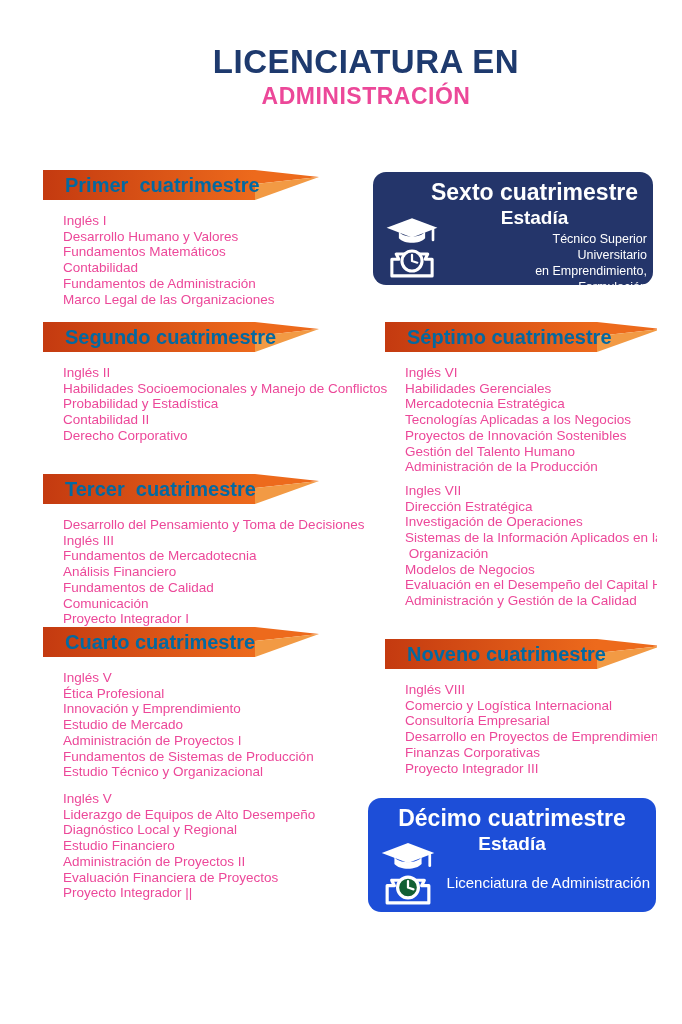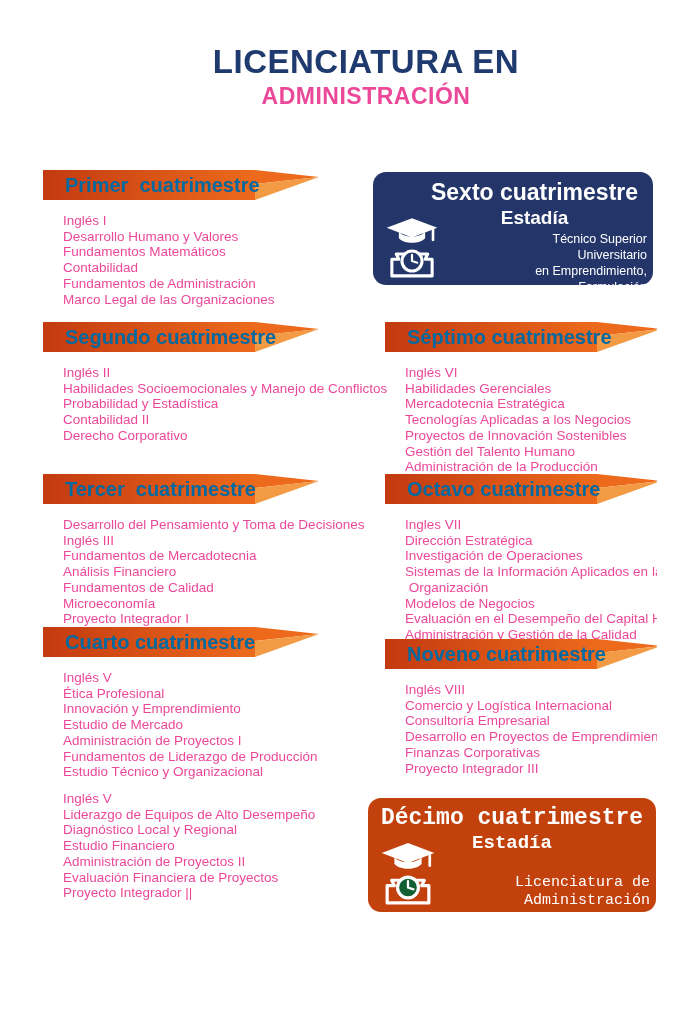--- a/index.html
+++ b/index.html
@@ -120,42 +120,42 @@
       </svg>
       <span class="ribbon-label">Tercer  cuatrimestre</span>
     </div>
     <ul class="courses">
 
     <li>Desarrollo del Pensamiento y Toma de Decisiones</li>
         <li>Inglés III</li>
         <li>Fundamentos de Mercadotecnia</li>
         <li>Análisis Financiero</li>
         <li>Fundamentos de Calidad</li>
-        <li>Microeconomía</li>
+        <li>Comunicación</li>
         <li>Proyecto Integrador I</li>
       </ul>
   </section>
 
   <section class="quarter" style="left:18px; top:623px">
     <div class="ribbon">
       <svg width="280" height="34" viewBox="0 0 280 34">
         <rect x="0" y="2" width="212" height="30" fill="url(#ribbonGrad)"></rect>
         <path d="M212,2 L276,9 L212,16 Z" fill="#ED6A1C"></path>
         <path d="M276,9 L212,16 L212,32 Z" fill="#F29A44"></path>
       </svg>
       <span class="ribbon-label">Cuarto cuatrimestre</span>
     </div>
     <ul class="courses">
 
     <li>Inglés V</li>
         <li>Ética Profesional</li>
         <li>Innovación y Emprendimiento</li>
         <li>Estudio de Mercado</li>
         <li>Administración de Proyectos I</li>
-        <li>Fundamentos de Liderazgo de Producción</li>
+        <li>Fundamentos de Sistemas de Producción</li>
         <li>Estudio Técnico y Organizacional</li>
       </ul>
   </section>
 
   <section class="quarter" style="left:18px; top:778px">
     <ul class="courses">
 
     <li>Inglés V</li>
         <li>Liderazgo de Equipos de Alto Desempeño</li>
         <li>Diagnóstico Local y Regional</li>
@@ -197,28 +197,20 @@
         <li>Habilidades Gerenciales</li>
         <li>Mercadotecnia Estratégica</li>
         <li>Tecnologías Aplicadas a los Negocios</li>
         <li>Proyectos de Innovación Sostenibles</li>
         <li>Gestión del Talento Humano</li>
         <li>Administración de la Producción</li>
       </ul>
   </section>
 
   <section class="quarter" style="left:360px; top:470px">
-    <div class="ribbon">
-      <svg width="280" height="34" viewBox="0 0 280 34">
-        <rect x="0" y="2" width="212" height="30" fill="url(#ribbonGrad)"></rect>
-        <path d="M212,2 L276,9 L212,16 Z" fill="#ED6A1C"></path>
-        <path d="M276,9 L212,16 L212,32 Z" fill="#F29A44"></path>
-      </svg>
-      <span class="ribbon-label">Octavo cuatrimestre</span>
-    </div>
     <ul class="courses">
 
     <li>Ingles VII</li>
         <li>Dirección Estratégica</li>
         <li>Investigación de Operaciones</li>
         <li>Sistemas de la Información Aplicados en la
  Organización</li>
         <li>Modelos de Negocios</li>
         <li>Evaluación en el Desempeño del Capital Humano</li>
         <li>Administración y Gestión de la Calidad</li>
@@ -238,21 +230,21 @@
 
     <li>Inglés VIII</li>
         <li>Comercio y Logística Internacional</li>
         <li>Consultoría Empresarial</li>
         <li>Desarrollo en Proyectos de Emprendimiento Social</li>
         <li>Finanzas Corporativas</li>
         <li>Proyecto Integrador III</li>
       </ul>
   </section>
 
-  <div class="estadia-box box-decimo" style="background-color: #c2410c; font-family: Liberation Mono, monospace;">
+  <div class="estadia-box box-decimo" style="background-color: #1d4ed8;">
     <div class="box-title">Décimo cuatrimestre</div>
     <div class="box-subtitle">Estadía</div>
     <div class="box-desc">Licenciatura de Administración</div>
     <svg class="estadia-icon" width="58" height="66" viewBox="0 0 64 72" style="color: rgb(18, 95, 52);">
       <polygon points="32,3 61,14 32,25 3,14" fill="#ffffff"></polygon>
       <path d="M17,18 C21,26 43,26 47,18 L47,26 C41,33 23,33 17,26 Z" fill="#ffffff"></path>
       <path d="M56,16 L56,28" stroke="#ffffff" stroke-width="3" stroke-linecap="round" fill="none"></path>
       <path d="M9,50 L17,50 L14,44 L50,44 L47,50 L55,50 L55,69 L9,69 Z" fill="none" stroke="#ffffff" stroke-width="3.5" stroke-linejoin="round"></path>
       <circle cx="32" cy="52" r="11.5" fill="currentColor" stroke="#ffffff" stroke-width="3.5"></circle>
       <path d="M32,52 L32,45 M32,52 L38,54" stroke="#ffffff" stroke-width="2.5" stroke-linecap="round" fill="none"></path>

